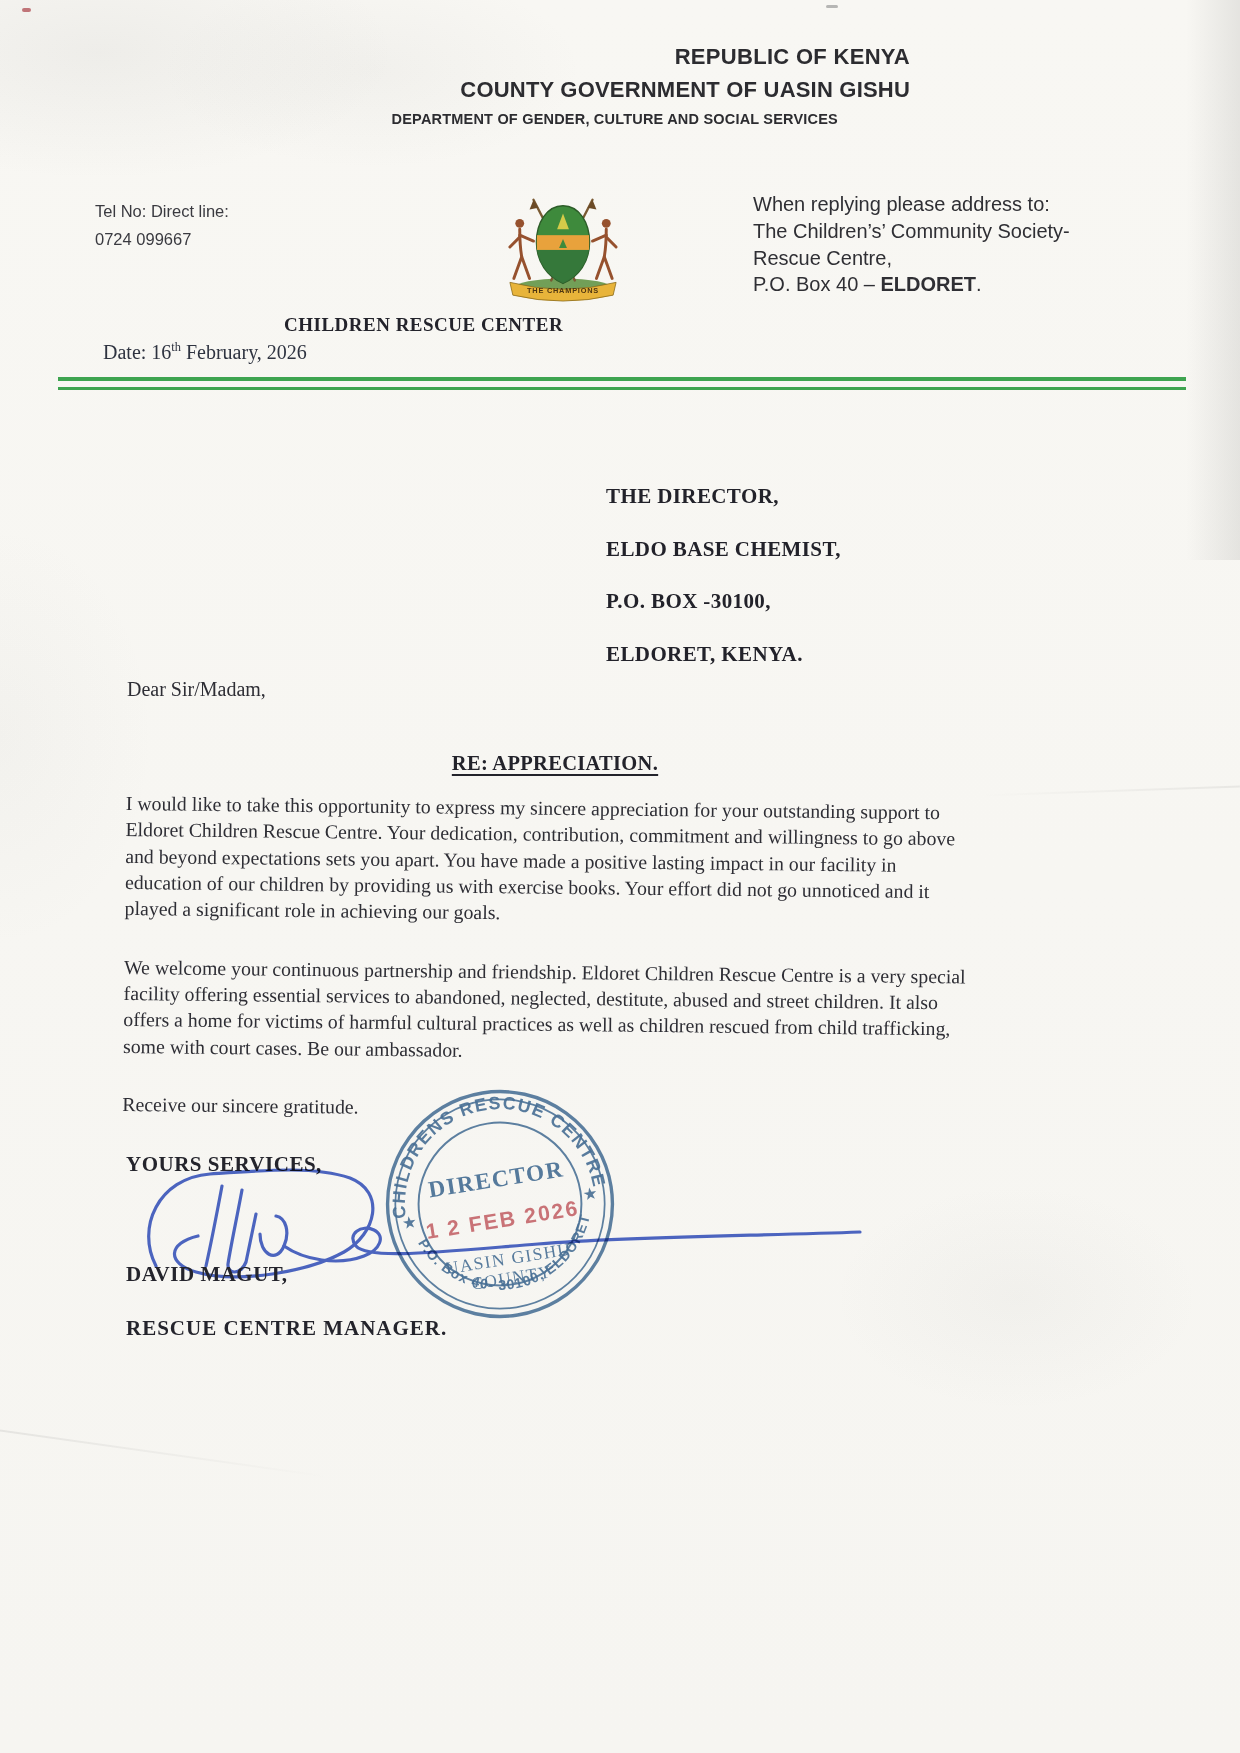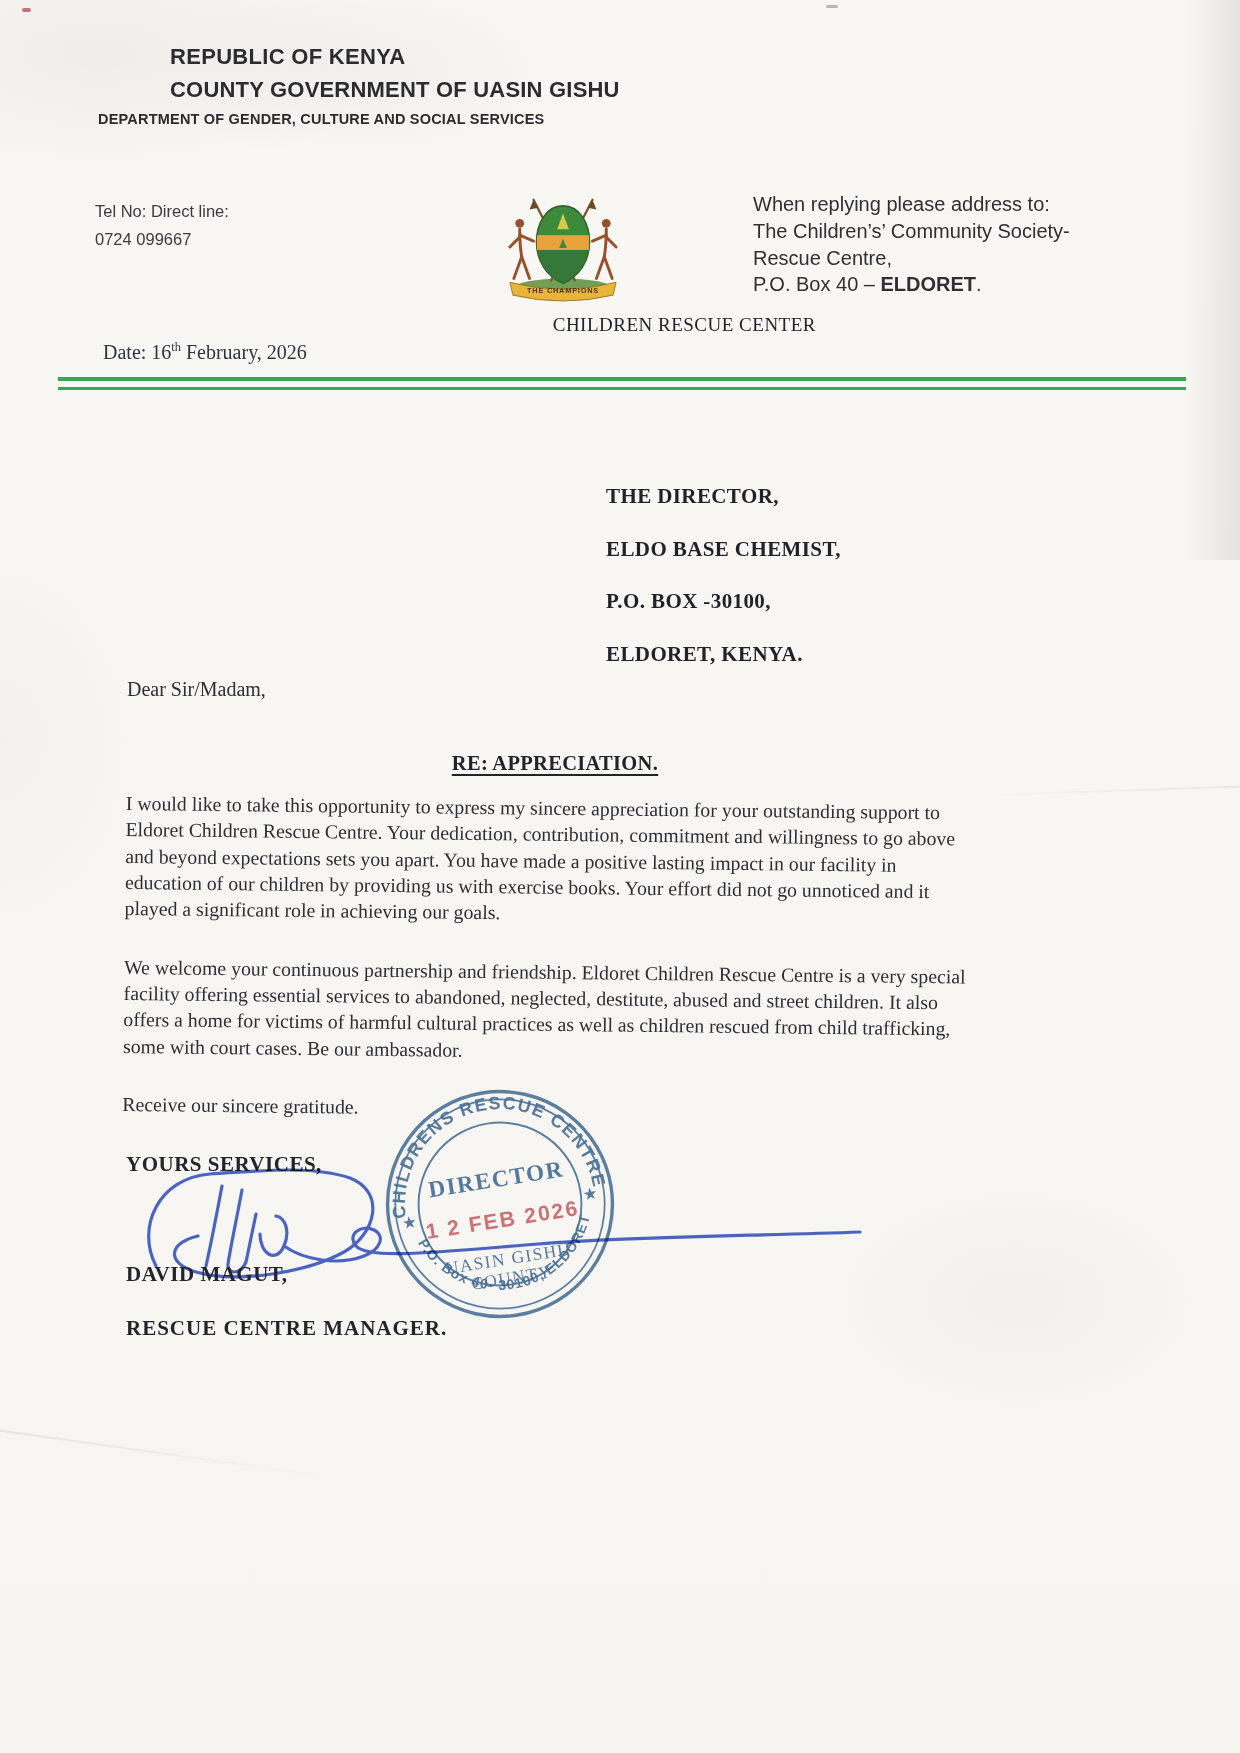--- a/index.html
+++ b/index.html
@@ -17,37 +17,37 @@
   }
   .edge-band{position:absolute;right:0;top:0;width:54px;height:560px;
     background:linear-gradient(to right, rgba(150,150,148,0), rgba(140,140,138,.18));pointer-events:none;}
   .crease1{position:absolute;left:-10px;top:1452px;width:340px;height:2px;
     background:linear-gradient(to right, rgba(120,120,120,.14), transparent);transform:rotate(8deg);}
   .crease2{position:absolute;right:0px;top:790px;width:260px;height:2px;
     background:linear-gradient(to left, rgba(120,120,120,.12), transparent);transform:rotate(-2deg);}
   .speck-red{position:absolute;left:22px;top:8px;width:9px;height:4px;background:#b3555a;opacity:.8;border-radius:2px;}
   .speck-grey{position:absolute;left:826px;top:5px;width:12px;height:3px;background:#9a9a98;opacity:.7;border-radius:2px;}
 
-  .header{position:absolute;left:170px;top:44px;width:740px;text-align:left;
+  .header{position:absolute;left:170px;top:44px;width:740px;text-align:right;
     font-family:"Liberation Sans",sans-serif;font-weight:bold;color:#2c2c30;}
   .header .h1{font-size:22px;letter-spacing:.3px;}
   .header .h2{font-size:22px;margin-top:7px;letter-spacing:.2px;}
   .header .h3{font-size:14.5px;margin-top:8px;transform:translateX(-72px);letter-spacing:.2px;}
 
   .tel{position:absolute;left:95px;top:197px;font-family:"Liberation Sans",sans-serif;
     font-size:16.5px;line-height:1.7;color:#3a3a40;}
 
   .logo{position:absolute;left:483px;top:186px;width:160px;height:118px;}
 
   .reply{position:absolute;left:753px;top:191px;width:350px;font-family:"Liberation Sans",sans-serif;
     font-size:20px;line-height:1.34;color:#2f2f34;}
   .reply b{font-weight:bold;}
 
-  .center-title{position:absolute;left:296px;top:314px;width:520px;text-align:right;
-    font-weight:normal;font-size:19px;letter-spacing:.5px;color:#23232b;}
+  .center-title{position:absolute;left:284px;top:314px;width:520px;text-align:left;
+    font-weight:bold;font-size:19px;letter-spacing:.5px;color:#23232b;}
 
   .dateline{position:absolute;left:103px;top:340px;font-size:20px;color:#2e3340;}
   .dateline sup{font-size:.62em;}
 
   .rule{position:absolute;left:58px;top:377px;width:1128px;height:6px;
     border-top:4px solid var(--rule-green,#2f9e43);
     border-bottom:3px solid var(--rule-green,#2f9e43);
     opacity:.92;}
 
   .recipient{position:absolute;left:606px;top:470px;font-weight:bold;font-size:21px;

